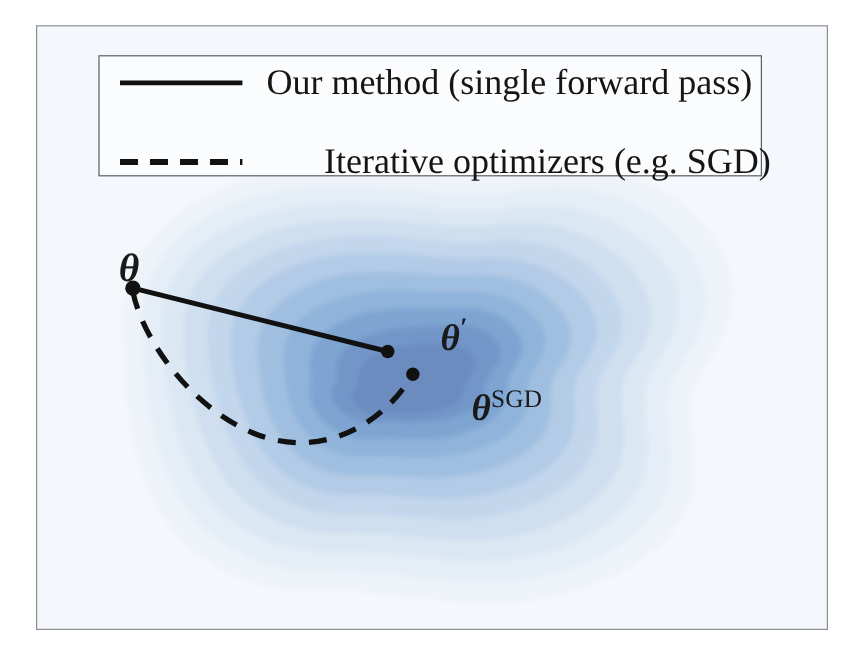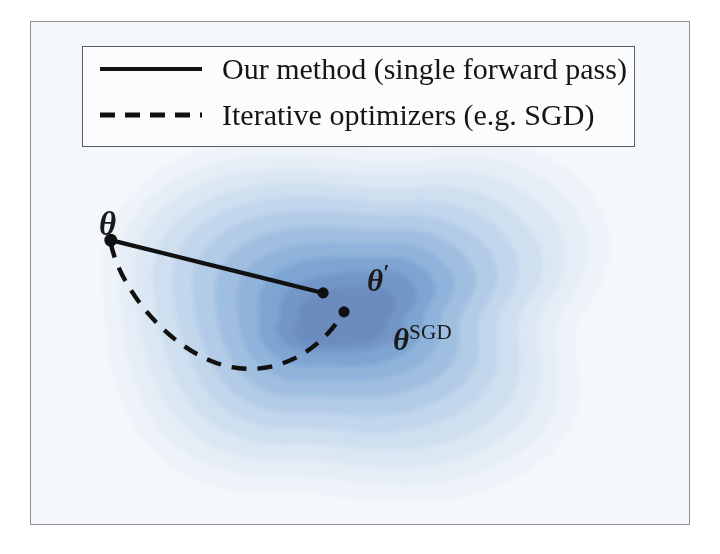--- a/index.html
+++ b/index.html
@@ -91,21 +91,21 @@
   }
   .legend-row {
     position: absolute;
     left: 0;
     width: 100%;
     height: 44px;
     display: flex;
     align-items: center;
   }
   #legend-row-solid  { top: 0; }
-  #legend-row-dashed { top: 46px; }
+  #legend-row-dashed { top: 66px; gap: 48px; }
   .legend-sample {
     width: 106px;
     min-width: 106px;
     height: 20px;
     margin-left: 15px;
     display: block;
   }
   .legend-text {
     font-family: "Liberation Serif", "DejaVu Serif", serif;
     font-size: 30px;

